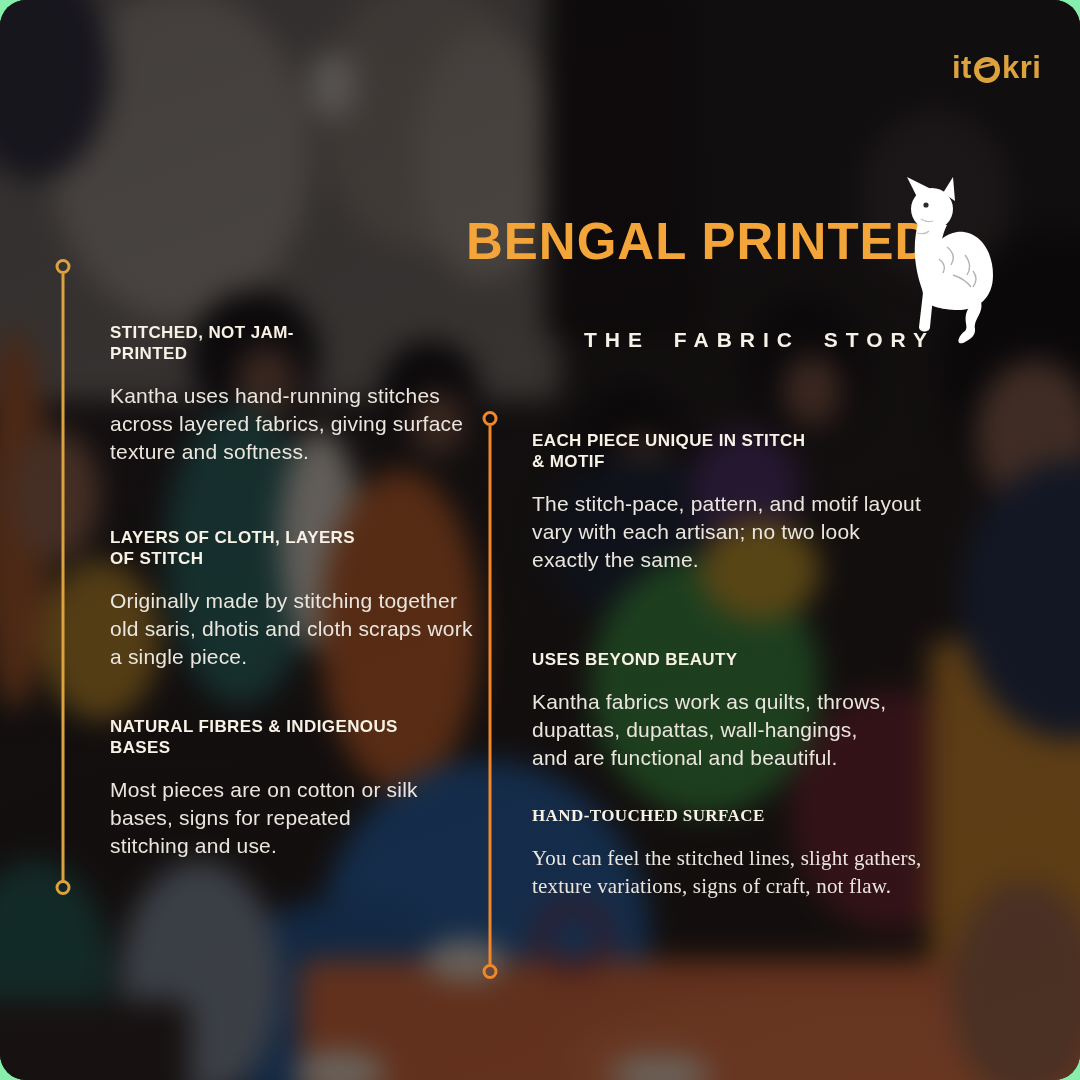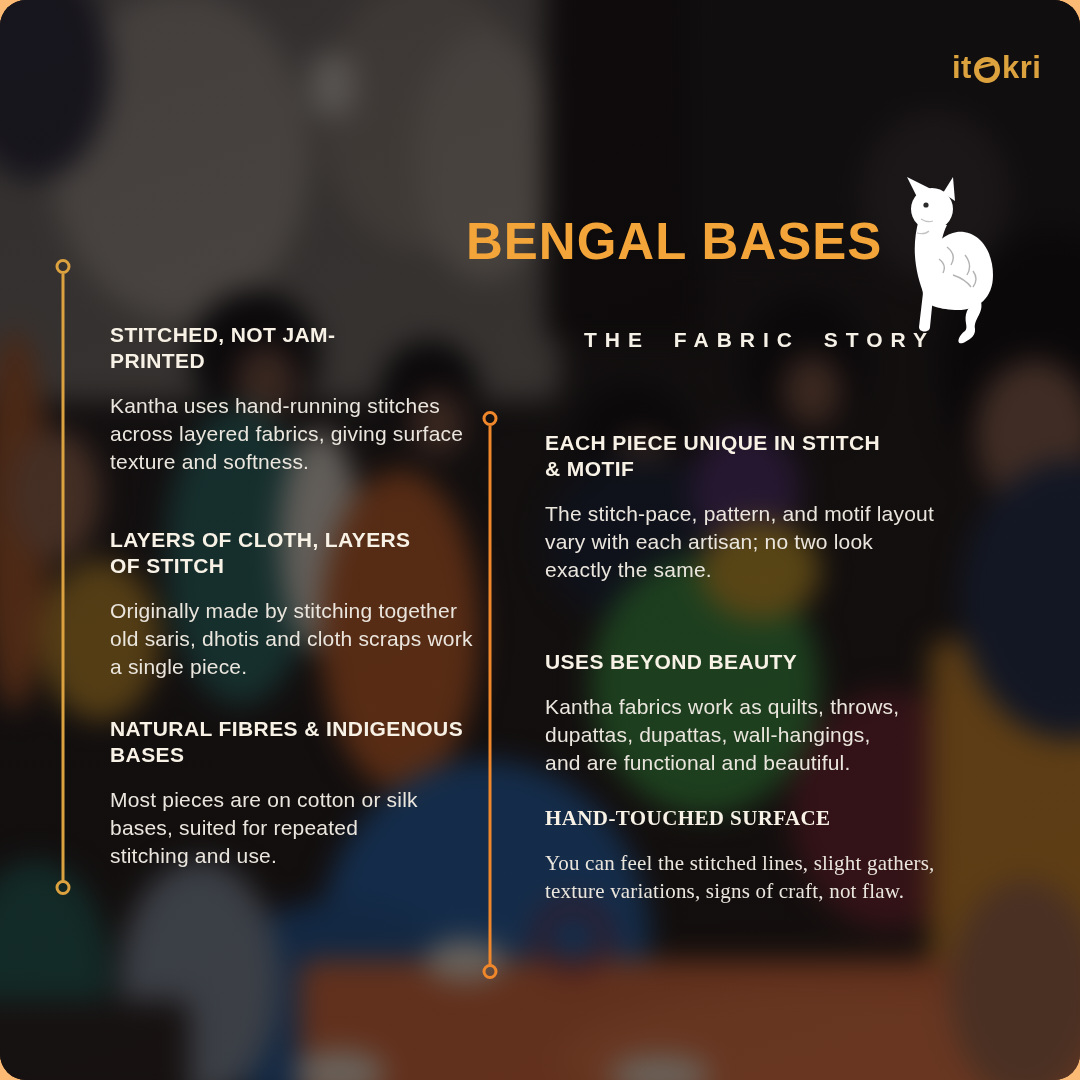--- a/index.html
+++ b/index.html
@@ -1,20 +1,20 @@
 <!DOCTYPE html>
 <html style="--title: #F3A53A; --logo: #DCA23E; --line_left: #DCA23F; --line_right: #F0882B; --heading_text: #F8F2E6; --body_text: #EAE5DD;"><head>
 <meta charset="utf-8">
 <style>
   :root{
     --title:#F3A53A; --logo:#DCA23E; --line_left:#DCA23F; --line_right:#F0882B;
     --heading_text:#F8F2E6; --body_text:#EAE5DD;
   }
   html,body{margin:0;padding:0;background:#ffffff;}
-  .page{width:1080px;height:1080px;position:relative;background:#fdba74;font-family:"Liberation Sans",sans-serif;}
+  .page{width:1080px;height:1080px;position:relative;background:#86efac;font-family:"Liberation Sans",sans-serif;}
   .card{position:absolute;inset:0;border-radius:26px;overflow:hidden;background:#171310;}
 
   
   .bg{position:absolute;inset:-40px;filter:blur(14px);}
   .sh{position:absolute;border-radius:50%;}
   .rc{position:absolute;border-radius:14px;}
   .overlay{position:absolute;inset:0;background:linear-gradient(160deg,rgba(16,13,18,.62) 0%,rgba(14,11,14,.55) 45%,rgba(16,10,10,.52) 100%);}
 
   
   .logo{position:absolute;left:952px;top:50px;display:flex;align-items:center;color:var(--logo);
@@ -31,24 +31,24 @@
   .t-line{position:absolute;width:3px;background:currentColor;left:50%;transform:translateX(-50%);}
   .timeline-left{left:63px;top:259px;height:637px;color:var(--line_left);}
   .timeline-left .t-line{top:15px;height:608px;}
   .timeline-left .dot-b{top:621px;}
   .timeline-right{left:490px;top:411px;height:569px;color:var(--line_right);}
   .timeline-right .t-line{top:15px;height:540px;}
   .timeline-right .dot-b{top:553px;}
 
   
   .sec{position:absolute;z-index:5;}
-  .sec h3{margin:0;font-size:21px;font-weight:700;line-height:1.24;letter-spacing:.4px;color:var(--heading_text);white-space:pre-line;}
+  .sec h3{margin:0;font-size:17px;font-weight:700;line-height:1.24;letter-spacing:.4px;color:var(--heading_text);white-space:pre-line;}
   .sec p{margin:18px 0 0 0;font-size:21px;font-weight:400;line-height:1.34;letter-spacing:.2px;color:var(--body_text);white-space:pre-line;}
   .col-l{left:110px;width:420px;}
-  .col-r{left:545px;width:460px;}
+  .col-r{left:532px;width:460px;}
   .sec-l1{top:322px;} .sec-l2{top:527px;} .sec-l3{top:716px;}
   .sec-r1{top:430px;} .sec-r2{top:637px;margin-top:12px;} .sec-r3{top:805px;font-family:Liberation Serif, serif;}
 
   
   .cat{position:absolute;left:893px;top:175px;z-index:6;}
 </style>
 </head>
 <body>
 
 <div class="page">
@@ -119,21 +119,21 @@
       <path d="M50 18 L60 2 L62 26 Z" fill="#ffffff"></path>
       <circle cx="39" cy="34" r="21" fill="#ffffff"></circle>
       <path d="M26 44 C18 72 22 98 32 122 L60 130 C44 102 44 70 54 50 Z" fill="#ffffff"></path>
       <path d="M30 120 C26 84 44 60 64 57 C86 55 100 76 100 100 C100 124 84 136 62 135 C44 134 32 130 30 120 Z" fill="#ffffff"></path>
       <path d="M30 118 L26 152 C26 158 37 158 37 152 L40 122 Z" fill="#ffffff"></path>
       <circle cx="33" cy="30" r="2.6" fill="#2b2b2b"></circle>
       <path d="M54 72 q10 8 4 18 M72 80 q8 10 2 20 M60 100 q12 4 18 12 M80 96 q6 8 0 16 M46 84 q8 6 4 14" stroke="#9a9a9a" stroke-width="1.4" fill="none" opacity="0.75"></path>
       <path d="M28 44 q6 4 12 2 M24 58 q8 2 12 -2" stroke="#aaaaaa" stroke-width="1.2" fill="none" opacity="0.7"></path>
     </svg>
 
-    <div class="title">BENGAL BASES</div>
+    <div class="title">BENGAL PRINTED</div>
     <div class="subtitle">THE FABRIC STORY</div>
 
     <div class="timeline timeline-left">
       <div class="t-dot dot-t"></div>
       <div class="t-line"></div>
       <div class="t-dot dot-b"></div>
     </div>
     <div class="timeline timeline-right">
       <div class="t-dot dot-t"></div>
       <div class="t-line"></div>
@@ -151,21 +151,21 @@
       <h3 style="max-width:360px;">LAYERS OF CLOTH, LAYERS
 OF STITCH</h3>
       <p>Originally made by stitching together
 old saris, dhotis and cloth scraps work
 a single piece.</p>
     </div>
     <div class="sec col-l sec-l3">
       <h3 style="max-width:420px;">NATURAL FIBRES &amp; INDIGENOUS
 BASES</h3>
       <p>Most pieces are on cotton or silk
-bases, suited for repeated
+bases, signs for repeated
 stitching and use.</p>
     </div>
 
     <div class="sec col-r sec-r1">
       <h3 style="max-width:400px;">EACH PIECE UNIQUE IN STITCH
 &amp; MOTIF</h3>
       <p>The stitch-pace, pattern, and motif layout
 vary with each artisan; no two look
 exactly the same.</p>
     </div>

